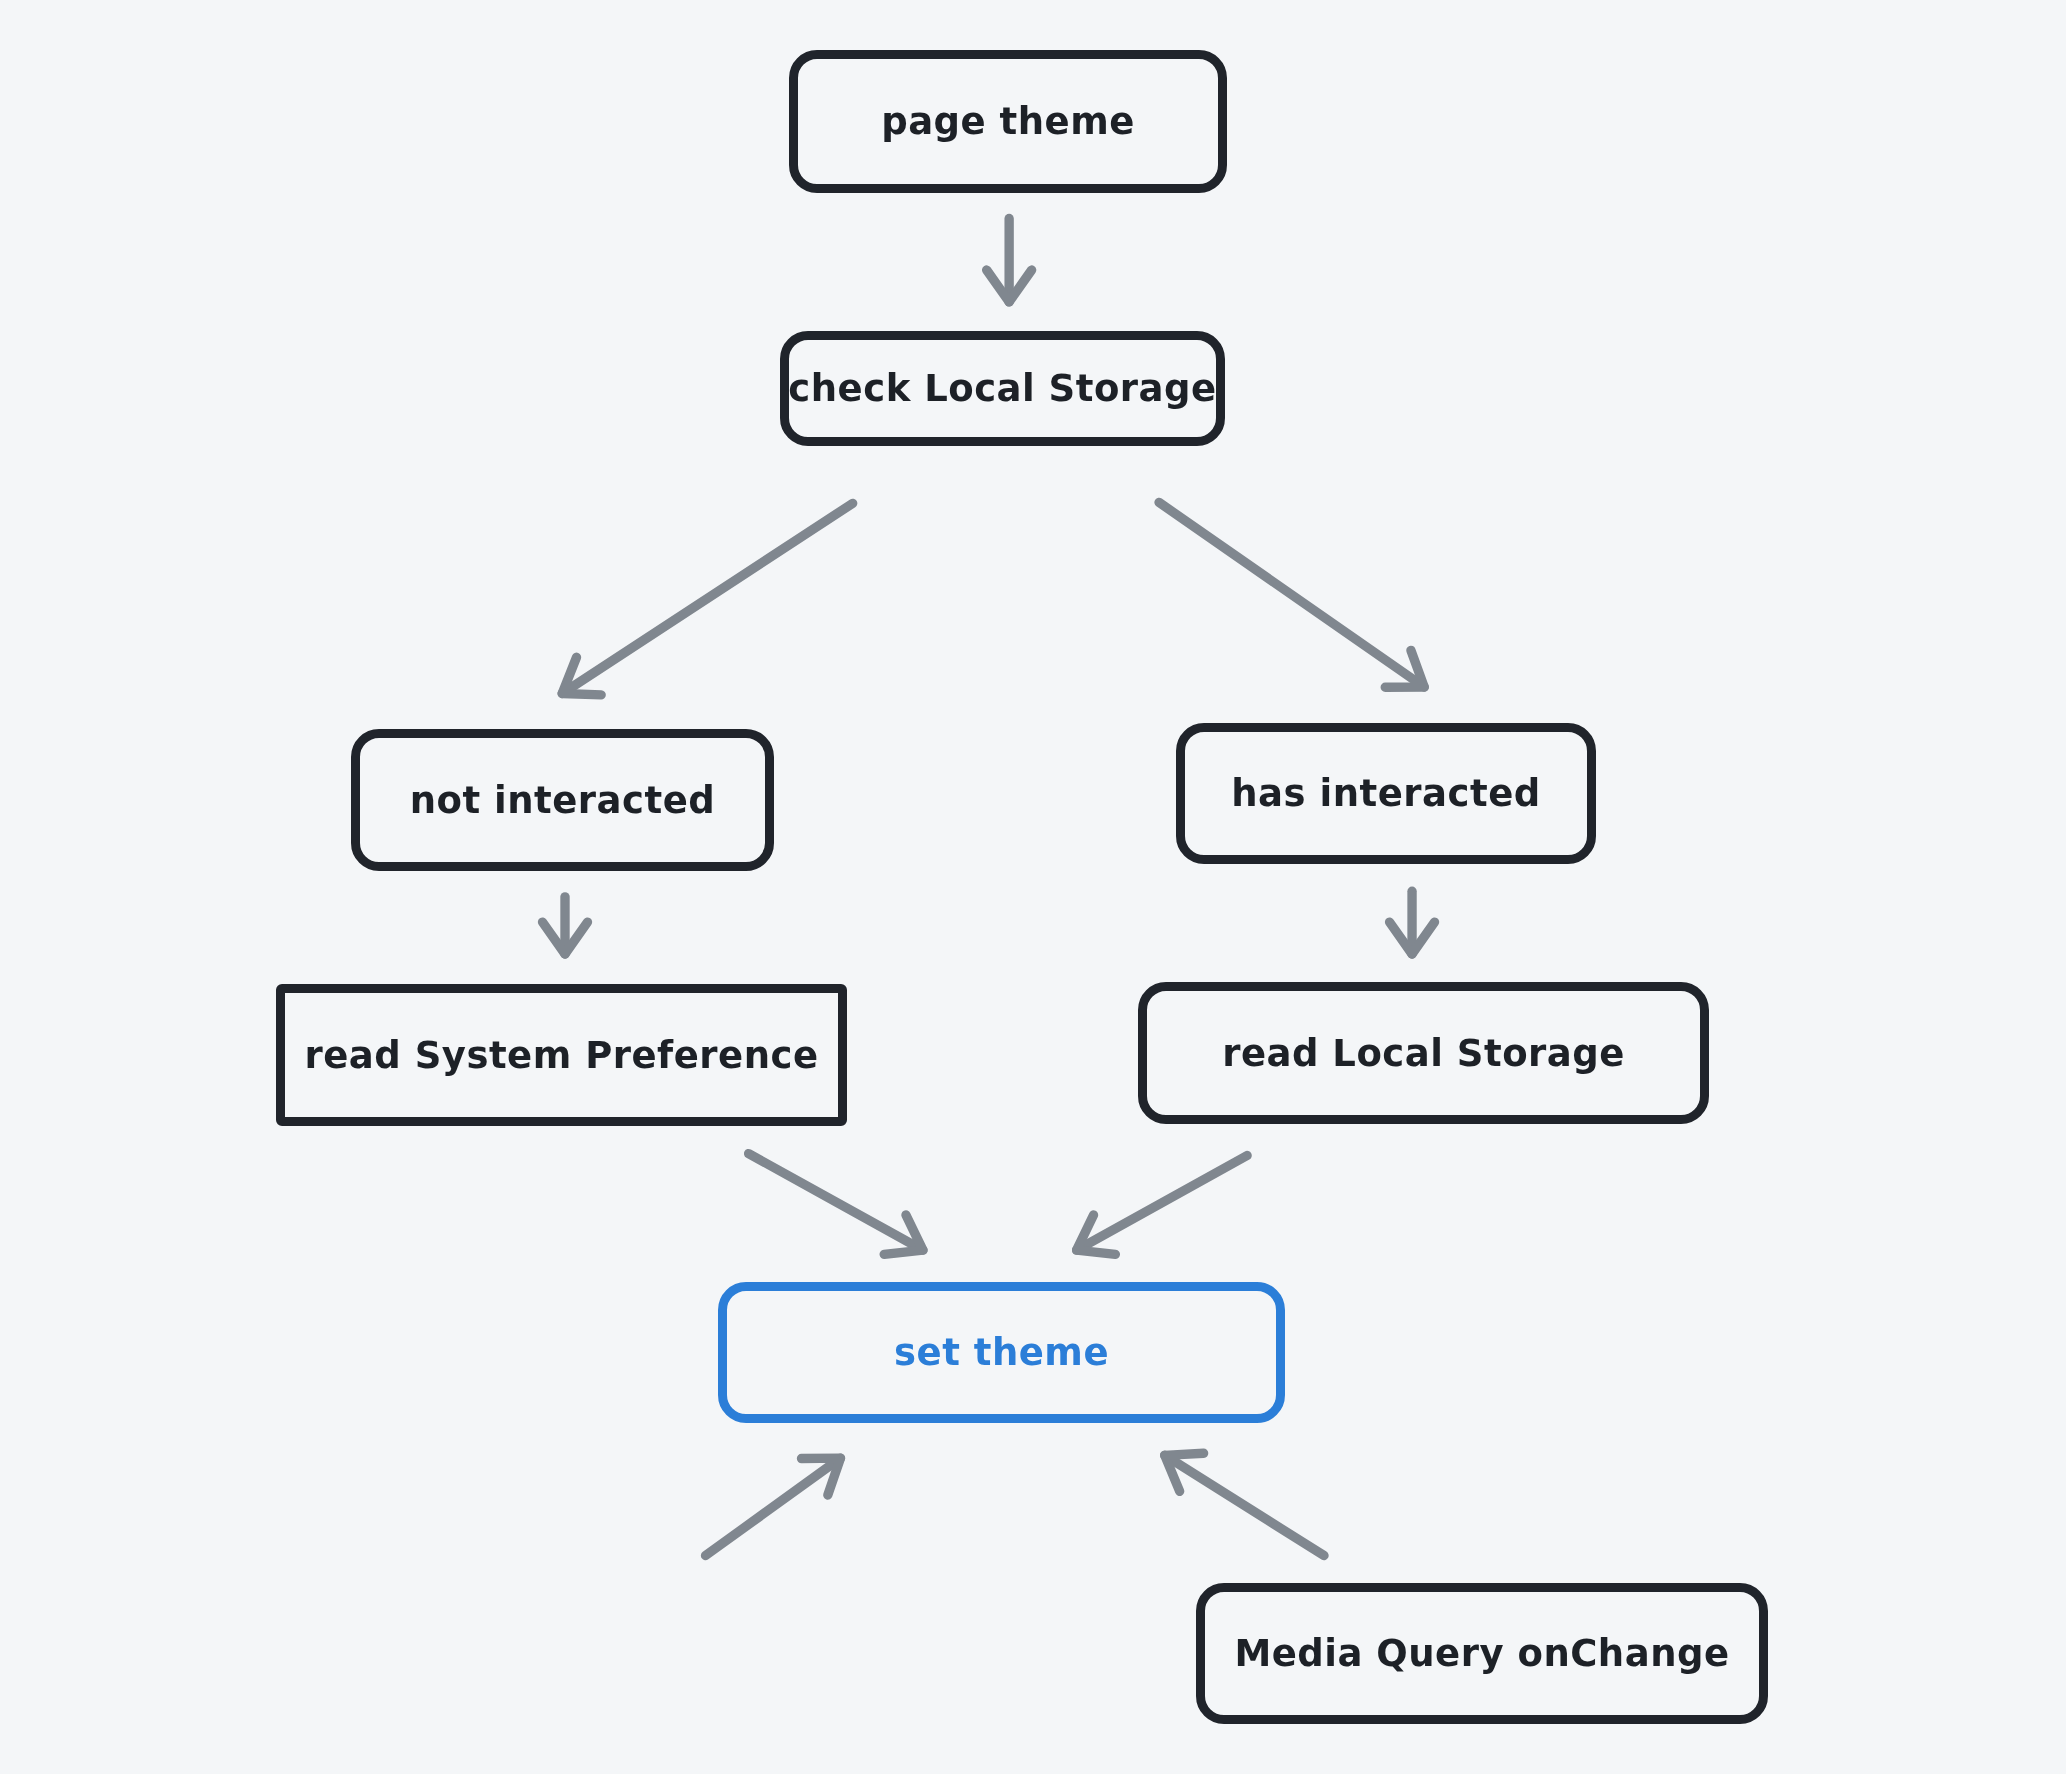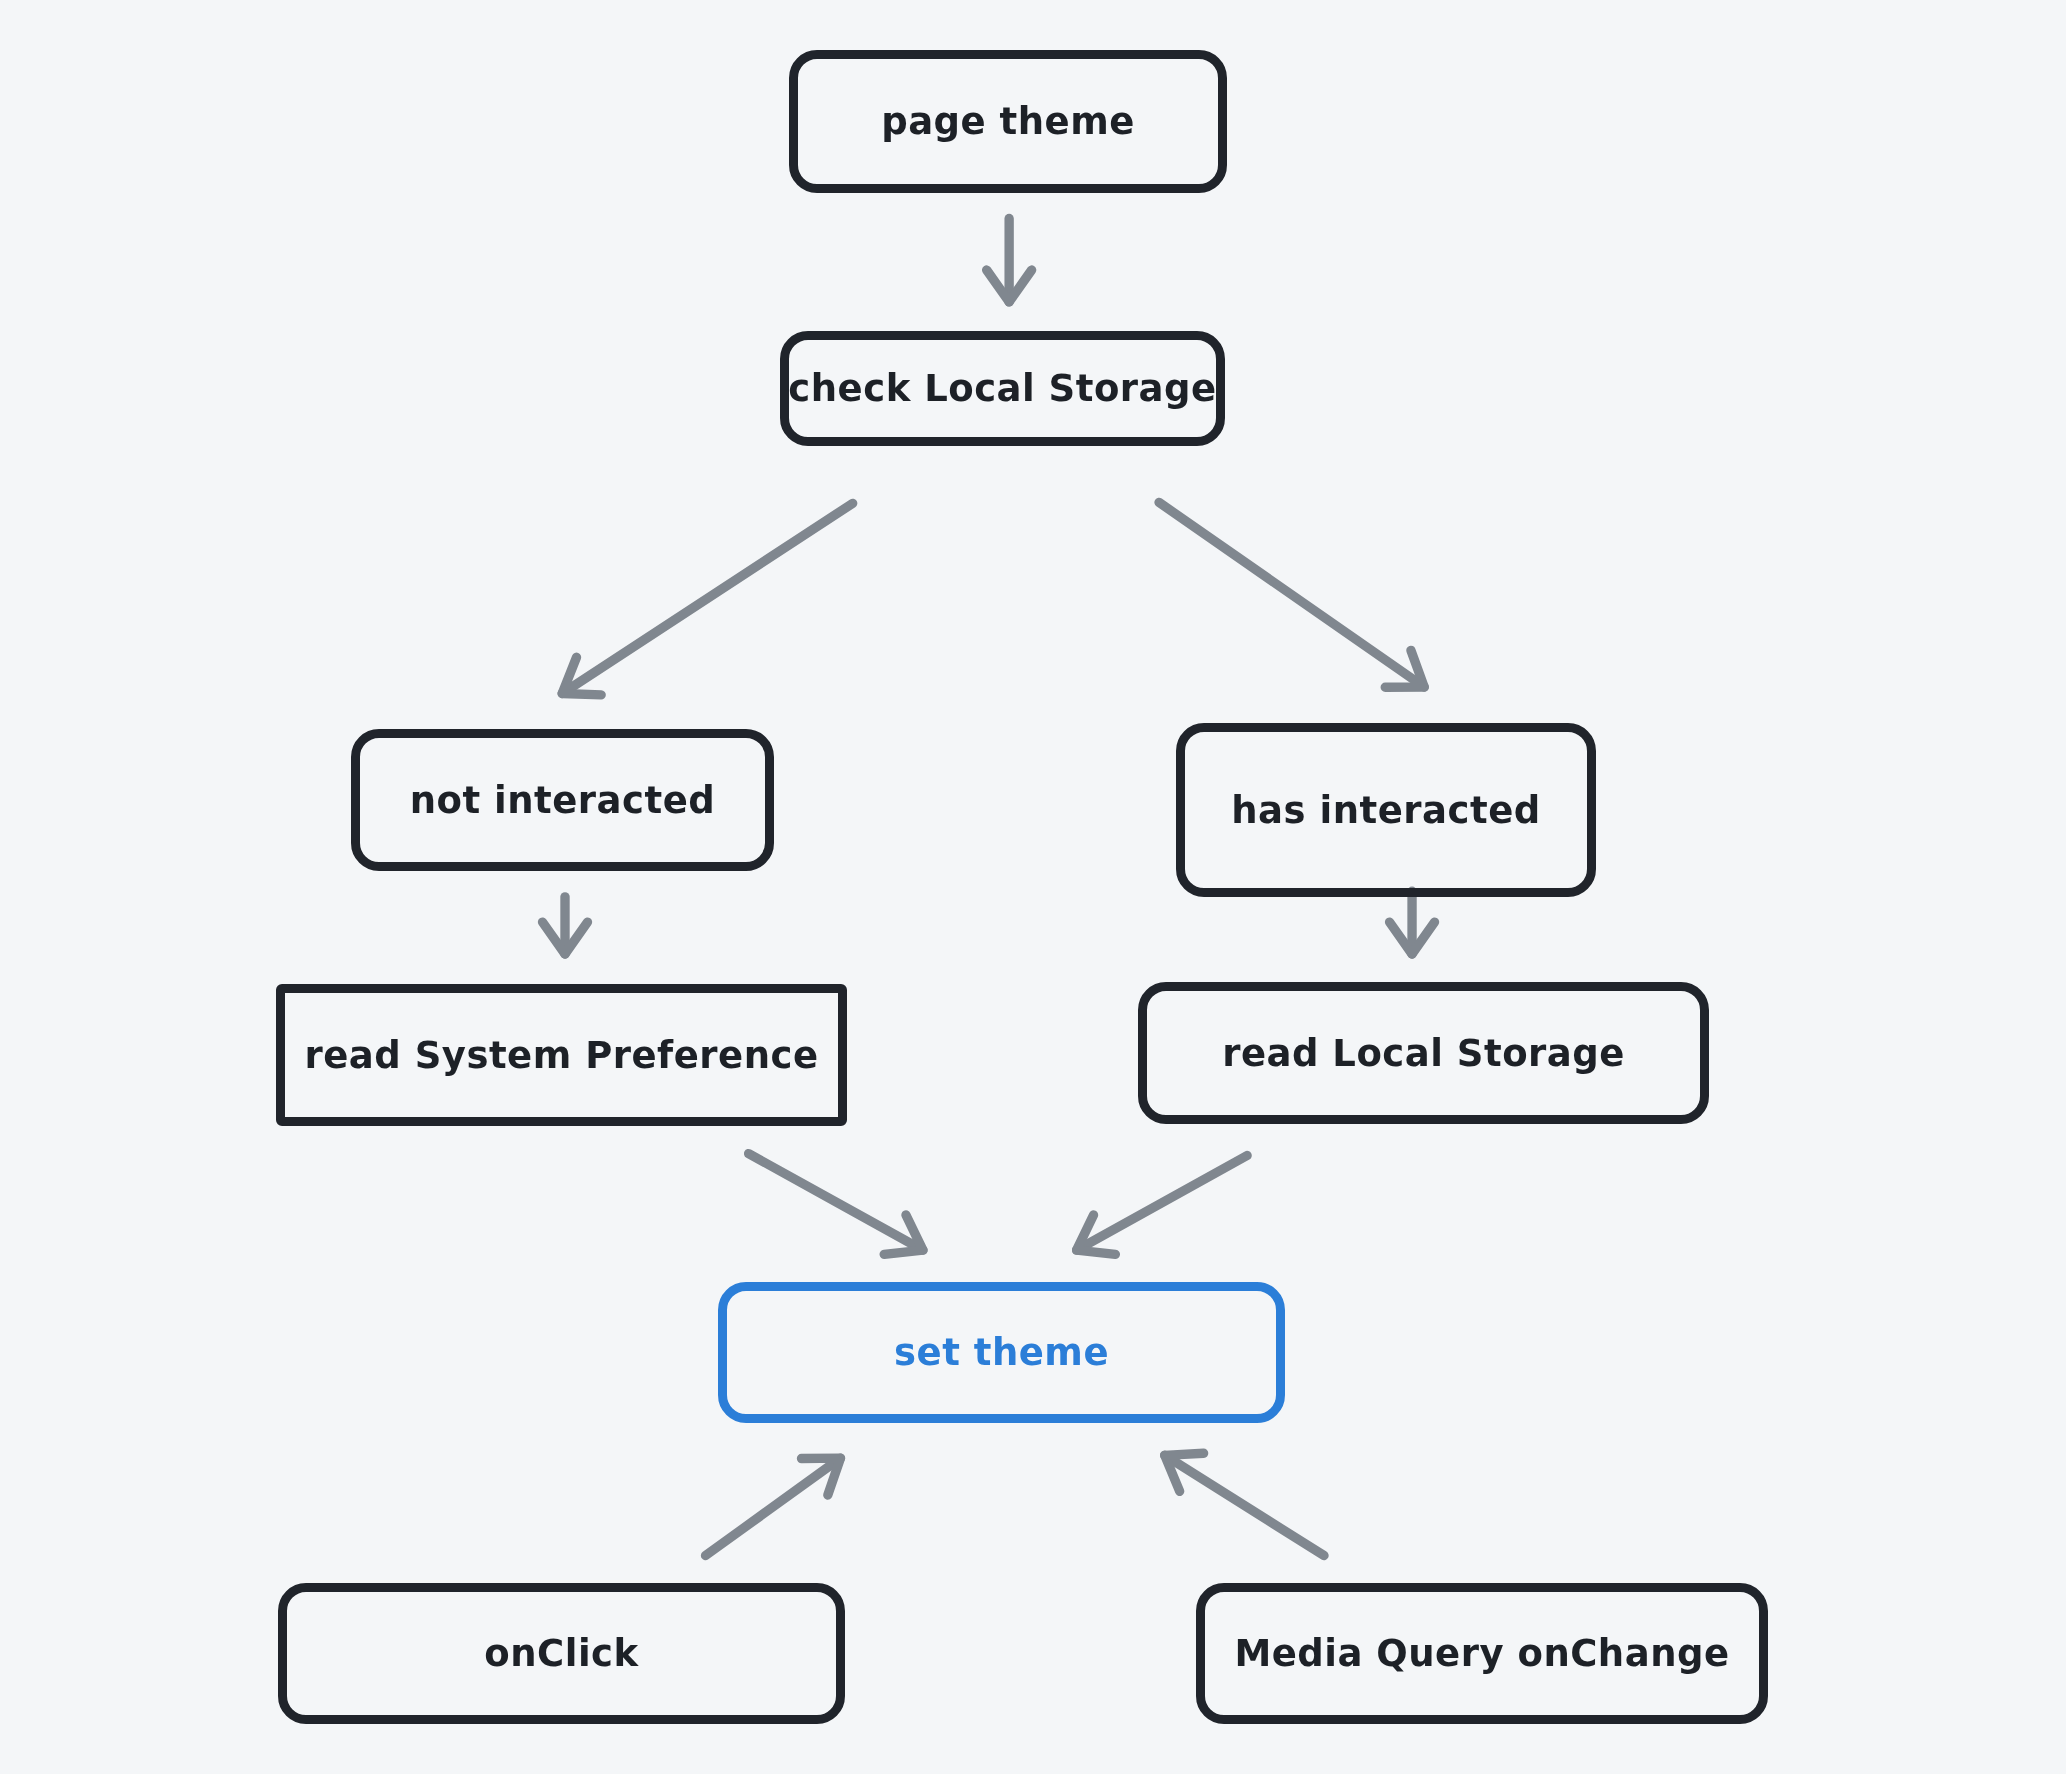--- a/index.html
+++ b/index.html
@@ -72,38 +72,35 @@
   </div>
 
   <div class="node" style="left:780px;top:331px;width:445px;height:115px;">
     <span class="label">check Local Storage</span>
   </div>
 
   <div class="node" style="left:351px;top:729px;width:423px;height:142px;">
     <span class="label">not interacted</span>
   </div>
 
-  <div class="node" style="left:1176px;top:723px;width:420px;height:174px;">
+  <div class="node" style="left:1176px;top:723px;width:420px;height:141px;">
     <span class="label">has interacted</span>
   </div>
 
   <div class="node" style="left:276px;top:984px;width:571px;height:142px;border-radius:6px;">
     <span class="label">read System Preference</span>
   </div>
 
   <div class="node" style="left:1138px;top:982px;width:571px;height:142px;">
     <span class="label">read Local Storage</span>
   </div>
 
   <div class="node accent" style="left:718px;top:1282px;width:567px;height:141px;">
     <span class="label">set theme</span>
   </div>
 
-  <div class="node" style="left:278px;top:1583px;width:567px;height:141px;">
-    <span class="label">onClick</span>
-  </div>
 
   <div class="node" style="left:1196px;top:1583px;width:572px;height:141px;">
     <span class="label">Media Query onChange</span>
   </div>
 
 </div>
 
 
 </body></html>

